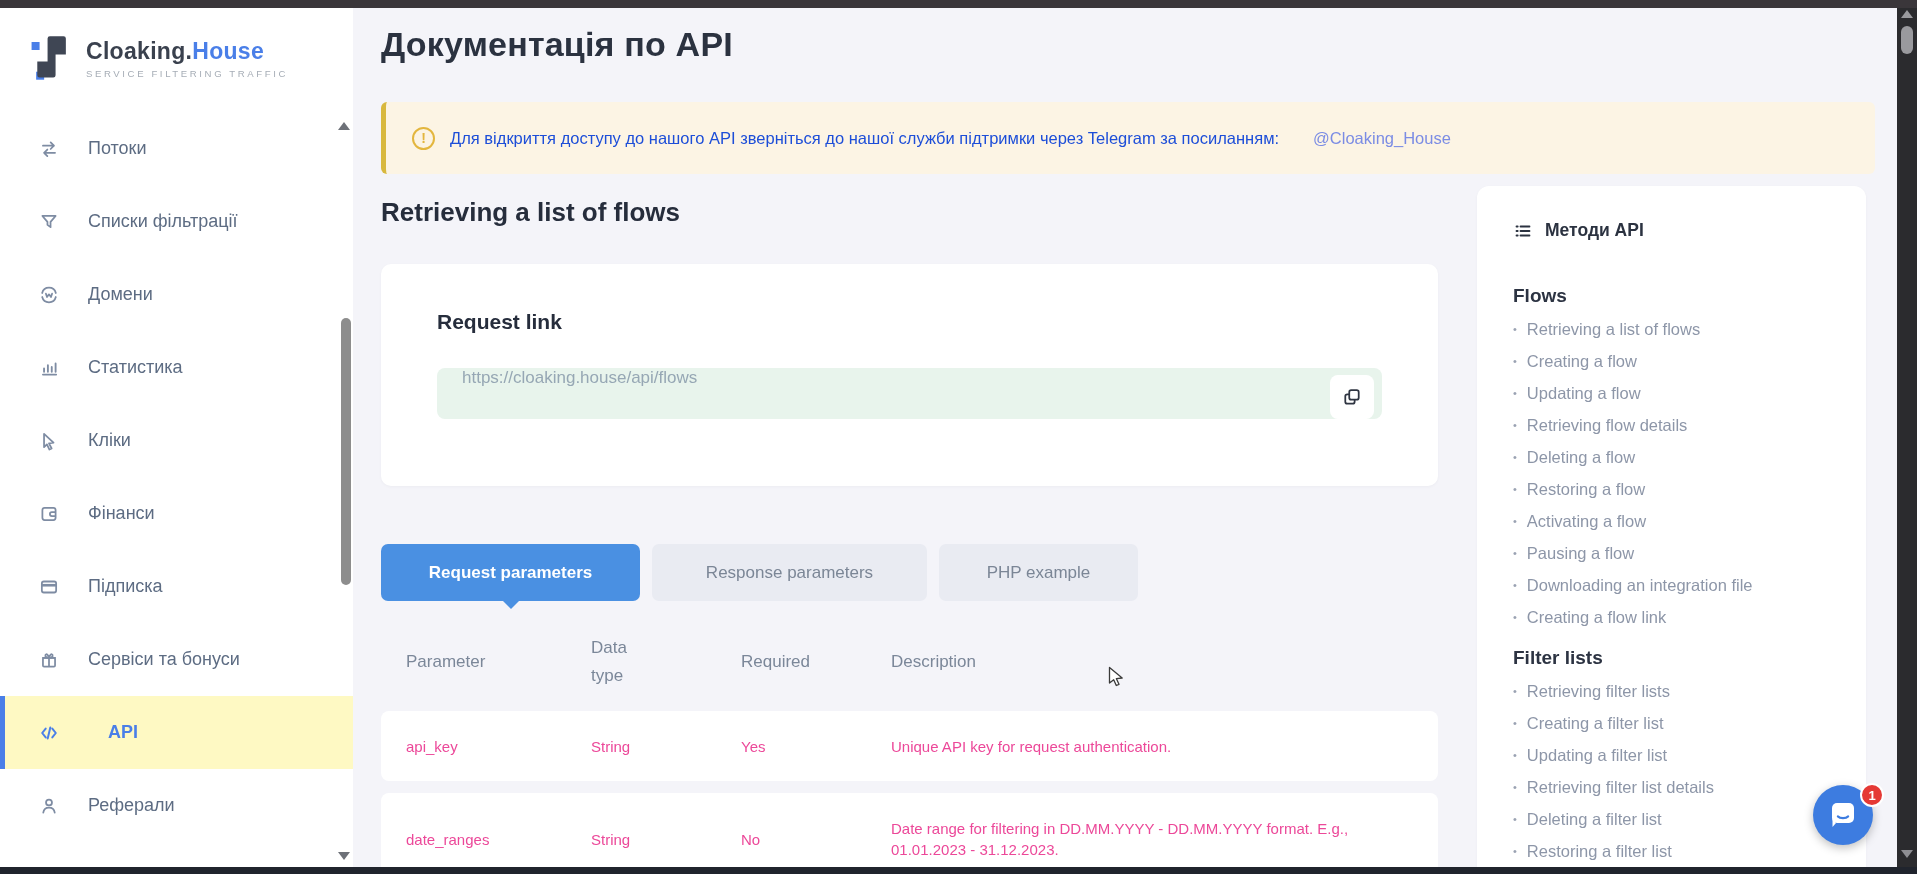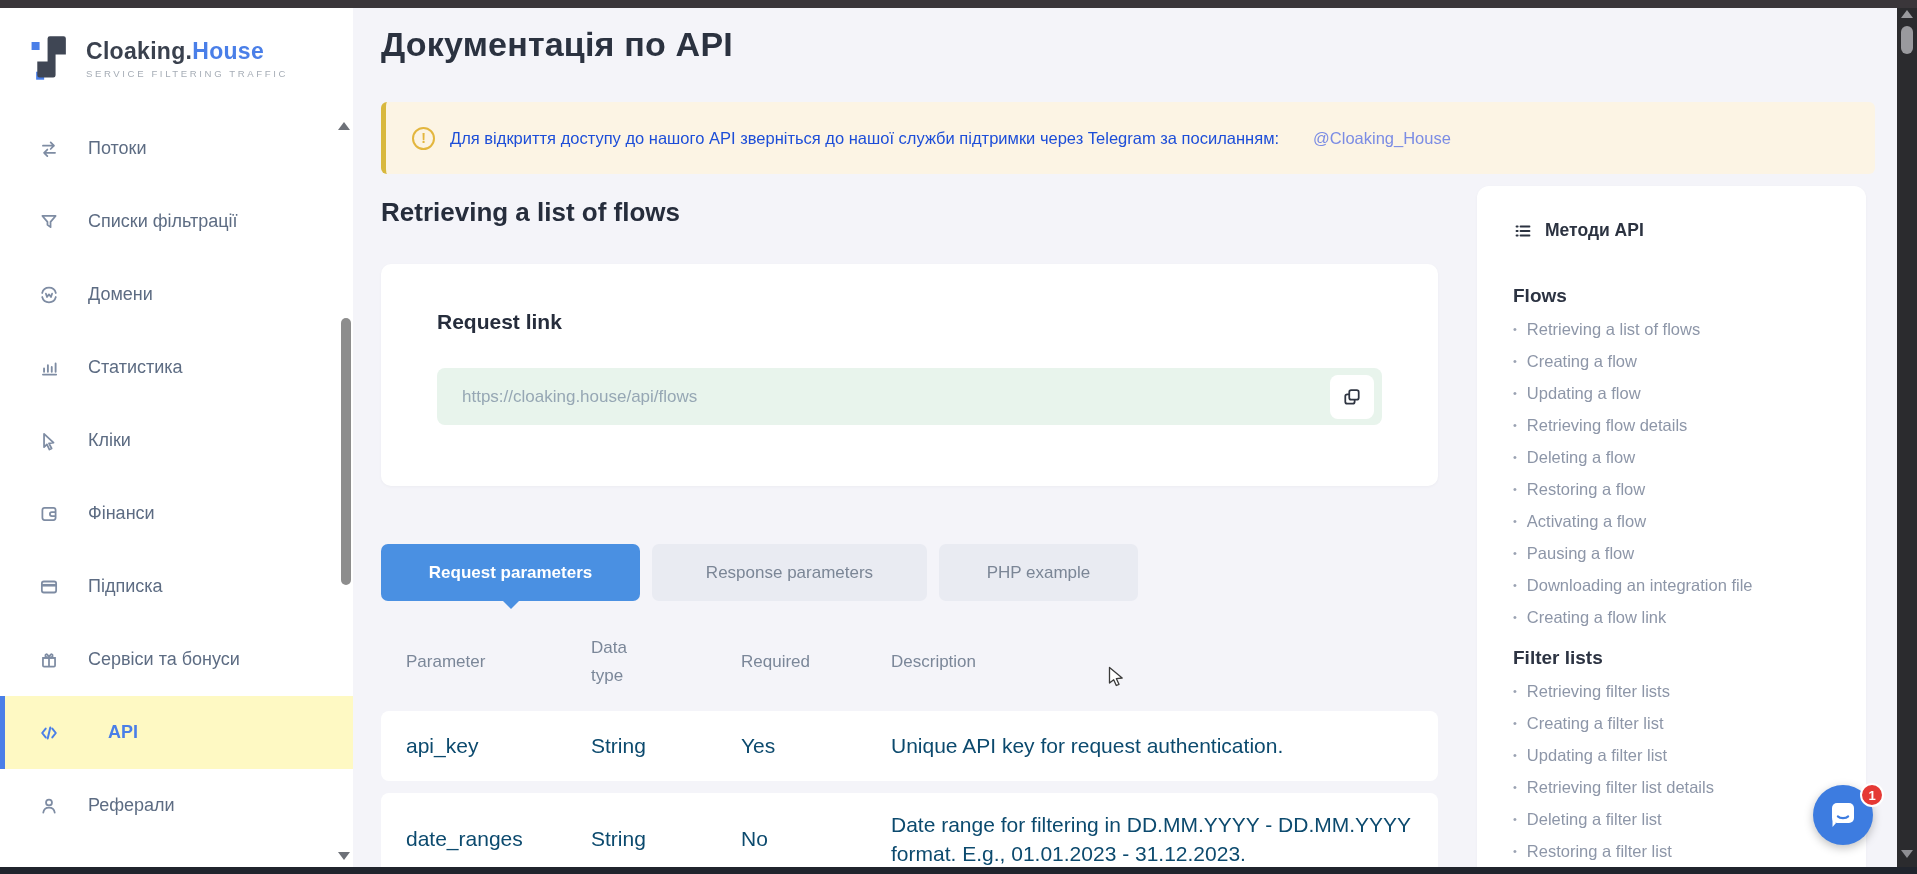--- a/index.html
+++ b/index.html
@@ -46,38 +46,38 @@
   .banner .btext { font-size:16.5px; color:#1d4ed8; }
   .banner .blink { font-size:16.5px; color:#7b8ce4; margin-left:19px; cursor:pointer; }
 
   .content-row { margin-top:12px; display:flex; align-items:flex-start; }
   .left-col { width:1057px; }
   .sec-title { padding-top:10px; font-size:26px; line-height:32px; font-weight:800; color:#262d3c; }
 
   .req-card { margin-top:36px; height:222px; background:#fff; border-radius:10px; padding:46px 56px 0 56px;
     box-shadow:0 1px 3px rgba(40,50,80,.04); }
   .req-title { font-size:21px; font-weight:800; color:#262d3c; }
-  .url-box { margin-top:34px; height:57px; background:#e8f4ec; border-radius:8px; position:relative;
-    display:flex; align-items:center; padding-left:25px; }
+  .url-box { margin-top:34px; height:51px; background:#e8f4ec; border-radius:8px; position:relative;
+    display:flex; padding-left:25px; }
   .url-text { font-size:17px; color:#96a7b4; }
   .copy-btn { position:absolute; right:8px; top:7px; width:44px; height:44px; background:#fff; border-radius:8px;
     border:none; display:flex; align-items:center; justify-content:center; cursor:pointer; }
 
   .tabs { margin-top:58px; display:flex; gap:12px; }
   .tab { height:57px; display:flex; align-items:center; justify-content:center; border-radius:7px;
     font-size:17px; background:#e9ebf2; color:#7b8696; cursor:pointer; }
   .tab.t0 { width:259px; } .tab.t1 { width:275px; } .tab.t2 { width:199px; }
   .tab.active { background:#4a90e2; color:#fff; font-weight:700; position:relative; }
   .tab.active::after { content:""; position:absolute; bottom:-8px; left:calc(50% - 9px); width:0; height:0;
     border-left:9px solid transparent; border-right:9px solid transparent; border-top:9px solid #4a90e2; }
 
   .tgrid { display:grid; grid-template-columns:185px 150px 150px 1fr; align-items:center; padding:0 20px 0 25px; }
   .thead { margin-top:24px; min-height:74px; color:#7b8799; font-size:17px; }
   .thead .narrow { max-width:50px; line-height:28px; }
-  .trow { background:#fff; border-radius:8px; margin-top:12px; font-size:21px; color:#0c4a6e; }
+  .trow { background:#fff; border-radius:8px; margin-top:12px; font-size:15px; color:#ec4899; }
   .trow.r0 { min-height:70px; } .trow.r1 { min-height:92px; }
   .trow .desc { line-height:1.4; padding-right:6px; }
 
   .methods { width:389px; margin-left:39px; background:#fff; border-radius:12px; min-height:900px;
     padding:34px 26px 40px 36px; box-shadow:0 1px 3px rgba(40,50,80,.04); }
   .m-head { display:flex; align-items:center; gap:12px; }
   .m-head .mico { width:20px; height:20px; color:#2b3240; }
   .m-title { font-size:17.5px; font-weight:800; color:#2b3240; }
   .m-sec { margin-top:44px; font-size:19px; font-weight:800; color:#2c3342; }
   .m-sec.second { margin-top:14px; }

